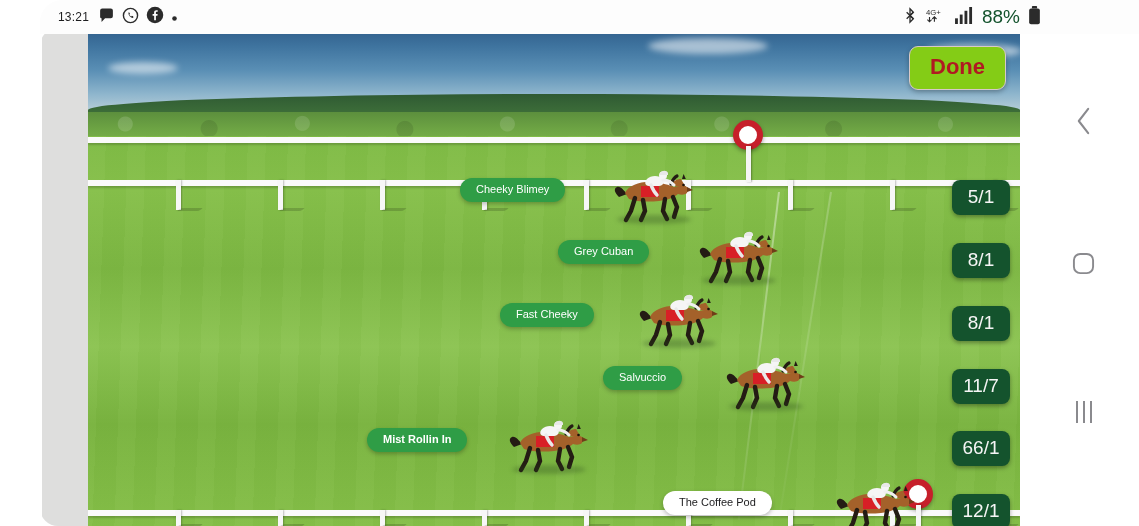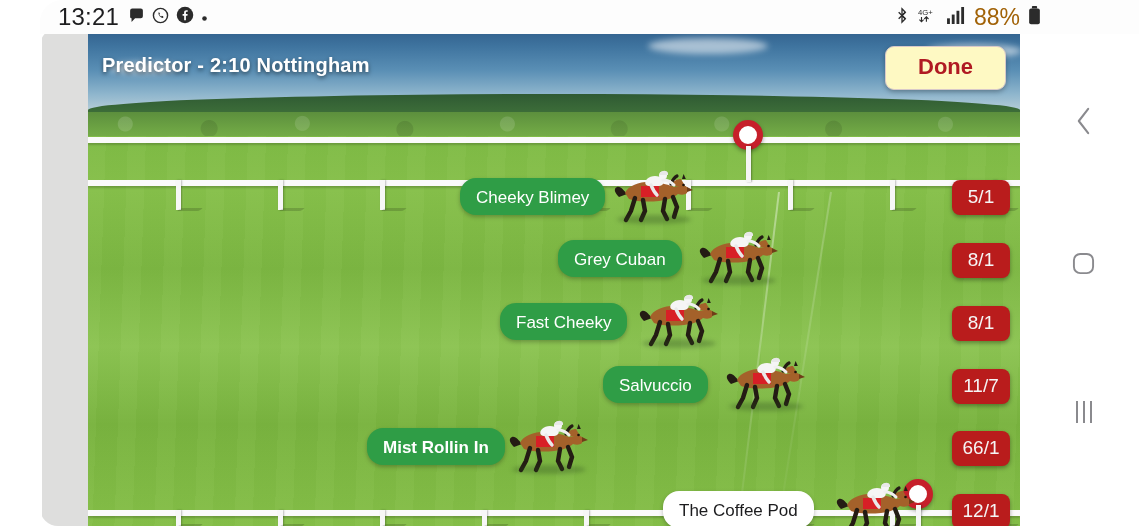--- a/index.html
+++ b/index.html
@@ -13,26 +13,26 @@
 
   
   .statusbar {
     position: absolute; left: 40px; top: 0; width: 1099px; height: 34px;
     background: #fdfdfd;
     border-top-left-radius: 22px;
     display: flex; align-items: center;
     z-index: 40;
   }
   .sb-left { display: flex; align-items: center; gap: 9px; margin-left: 18px; }
-  .sb-clock { font-size: 24px; color: #1d1d1f; letter-spacing: .2px; }
+  .sb-clock { font-size: 12px; color: #1d1d1f; letter-spacing: .2px; }
   .sb-icons { display:flex; align-items:center; gap:7px; }
   .sb-ic { display:inline-block; }
 
   .sb-right { margin-left:auto; margin-right: 98px; display:flex; align-items:center; gap:8px; }
-  .sb-batt-text { font-size: 23px; color:#a16207; }
+  .sb-batt-text { font-size: 19px; color:#14532d; }
 
   
   .left-gutter {
     position:absolute; left:40px; top:28px; width:50px; height:498px;
     background:#dededd;
     border-top-left-radius:18px; border-bottom-left-radius:18px;
     z-index:5;
   }
   .left-edge-white {
     position:absolute; left:0; top:0; width:42px; height:526px;
@@ -132,43 +132,43 @@
 
   
   .title {
     position:absolute; left:14px; top:22px; z-index:20;
     color:#ffffff; font-size:20px; font-weight:bold;
     text-shadow:0 2px 4px rgba(0,0,0,.55);
     letter-spacing:.2px;
   }
   .done-btn {
     position:absolute; right:14px; top:14px; z-index:20;
-    background:#fef9c3; color:#b01a22;
+    background:#84cc16; color:#b01a22;
     font-size:22px; font-weight:bold;
-    padding:9px 32px 11px; border-radius:9px;
+    padding:9px 20px 11px; border-radius:9px;
     border:1px solid #d8c9c9;
     box-shadow:0 2px 5px rgba(0,0,0,.3);
     cursor:pointer; line-height:1;
   }
 
   
   .pill {
     position:absolute; z-index:16;
-    border-radius:16px; padding:11px 16px 7px;
-    font-size:17px; white-space:nowrap; line-height:1.1;
+    border-radius:16px; padding:5px 16px 7px;
+    font-size:11px; white-space:nowrap; line-height:1.1;
     box-shadow:0 2px 4px rgba(0,0,0,.25);
   }
   .pill.green { background:#2f9d46; color:#ffffff; }
   .pill.white { background:#ffffff; color:#1c1c1e; }
 
   
   .odds {
     position:absolute; z-index:18; right:10px;
     width:58px; text-align:center;
-    background:#b91c1c; color:#f5f5f5;
+    background:#14532d; color:#f5f5f5;
     font-size:19px; border-radius:8px;
     padding:7px 0 9px; line-height:1;
     box-shadow:0 2px 4px rgba(0,0,0,.35);
   }
 
   
   .horse { position:absolute; z-index:15; width:88px; height:58px; }
   .h-shadow {
     position:absolute; left:6px; top:48px; width:74px; height:9px;
     background:rgba(40,70,25,.30); border-radius:50%; filter:blur(2px);
@@ -473,17 +473,16 @@
       <circle cx="52" cy="8.5" r="4" fill="#f5f5f5"></circle>
       <path d="M49 6 C51 3 56 3 57 6 L57 8 L49 8 Z" fill="#e8e8e8"></path>
       <path d="M52 13 C56 13 60 15 63 18" stroke="#f0f0f0" stroke-width="3" fill="none" stroke-linecap="round"></path>
       <path d="M40 18 C42 23 44 26 46 28" stroke="#e9e9e9" stroke-width="3.4" fill="none" stroke-linecap="round"></path>
     </g>
   </svg></div>
         <div class="pill white" style="left: 575px; top: 459px;">The Coffee Pod</div>
         <div class="odds" style="top: 462px;">12/1</div>
       </div>
 
-    <div class="title">Predictor - 2:10 Nottingham</div>
     <div class="done-btn">Done</div>
   </div>
 
 </div>
 
 </body></html>

